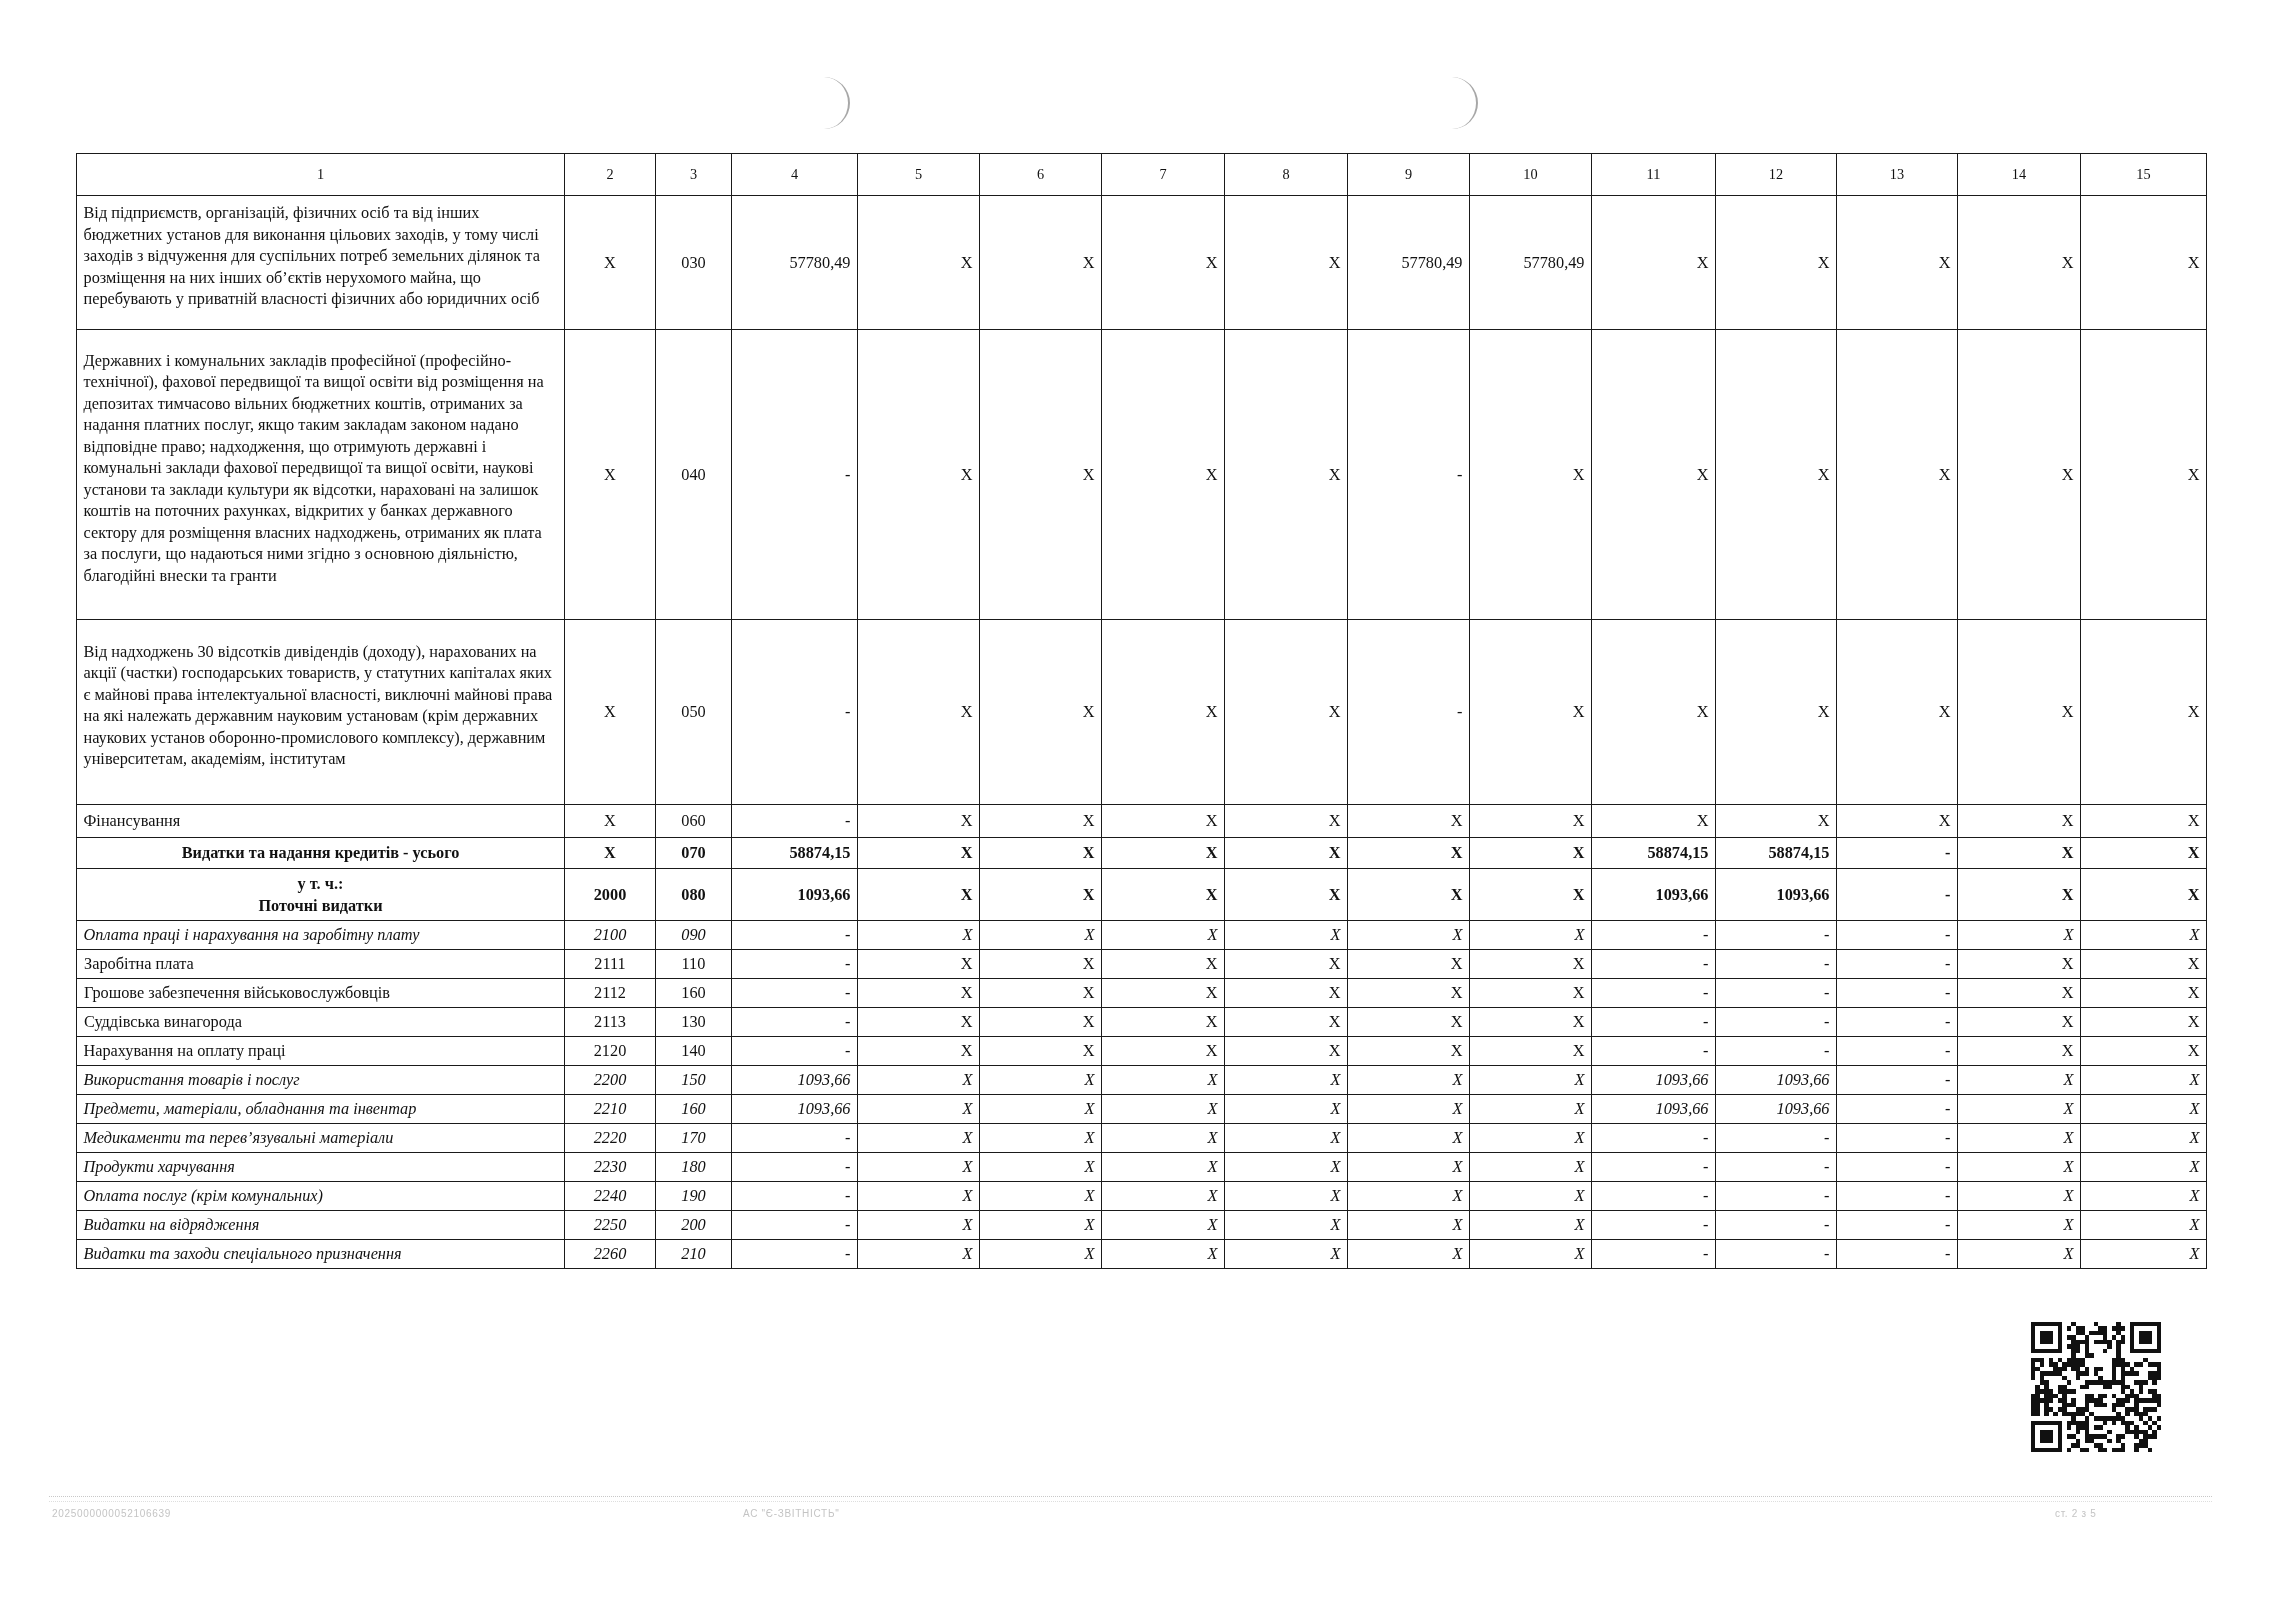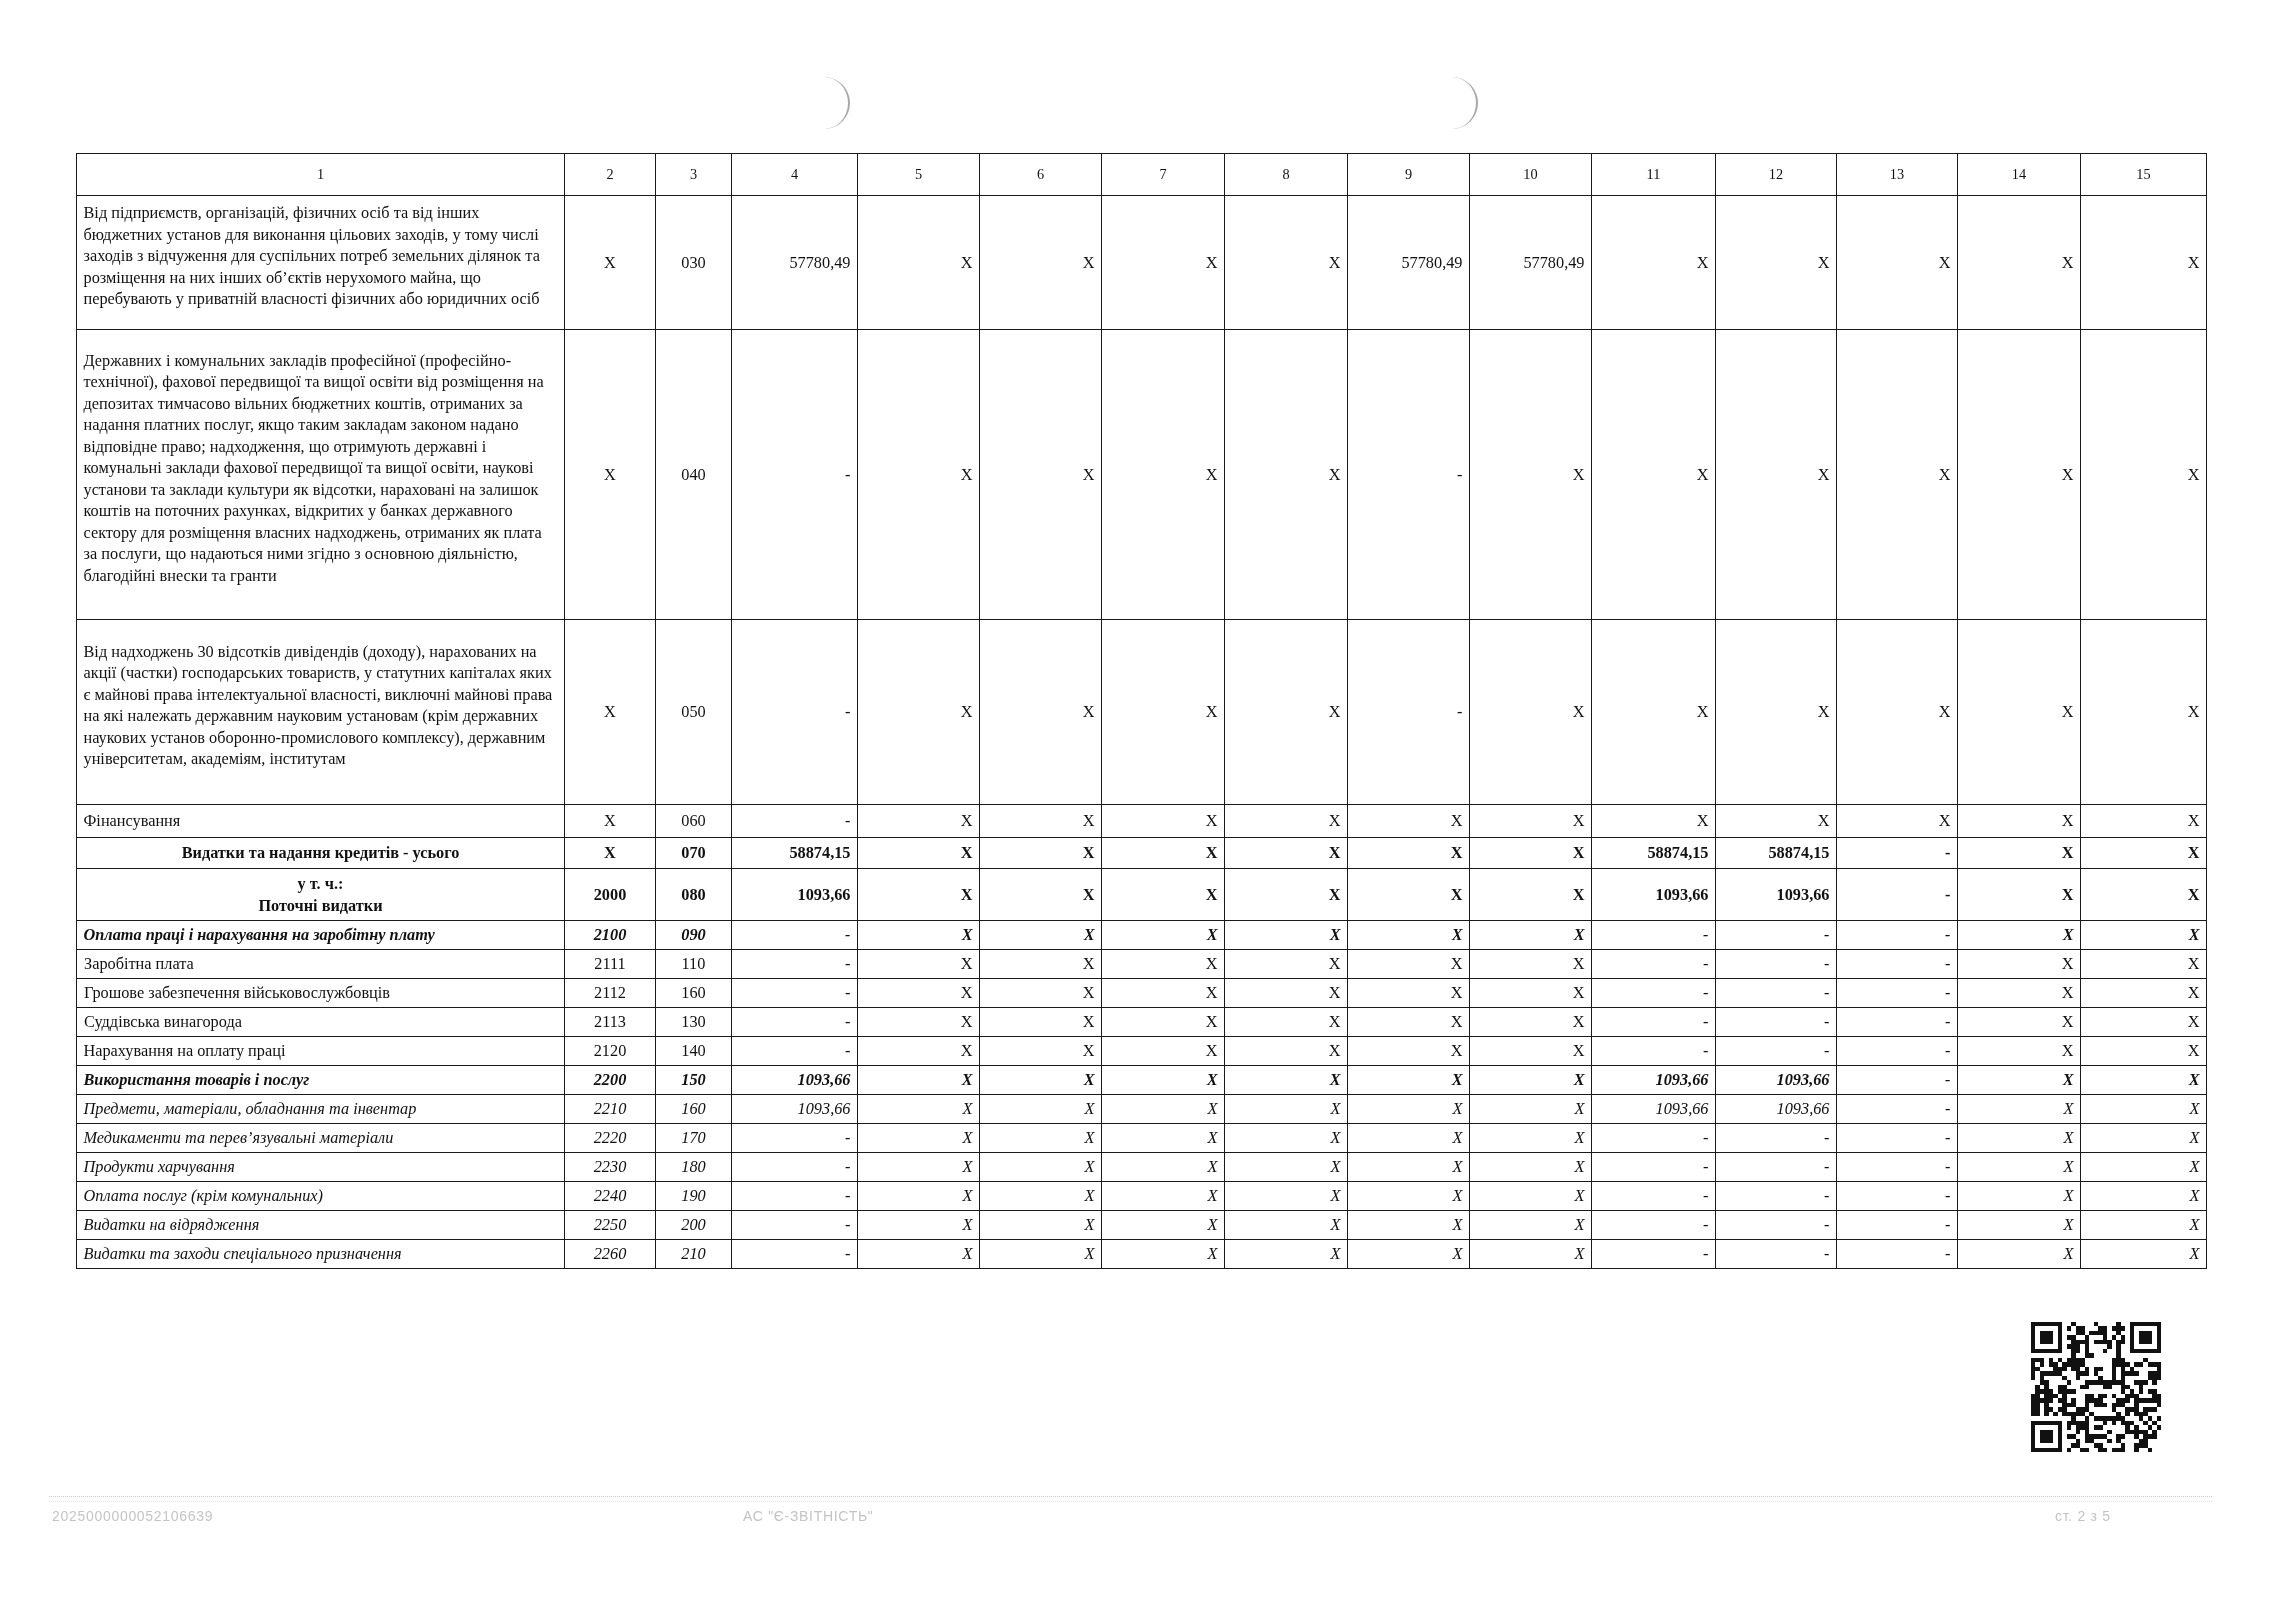--- a/index.html
+++ b/index.html
@@ -25,35 +25,35 @@
     font-size: 16.3px; line-height: 21.5px; vertical-align: middle;
   }
   table.report tr.hdr td { text-align: center; font-size: 14.3px; height: 41px; }
   td.name { text-align: left; padding-left: 7.8px; }
   td.code, td.line { text-align: center; }
   td.val { text-align: right; padding-right: 5.2px; }
   tr.tall td.name { padding-top: 3.9px; padding-bottom: 17px; margin-left: 48px; }
   tr.small td { height: 28px; }
   tr.bold td { font-weight: bold; }
   tr.italic td { font-style: italic; }
-  tr.bold-italic td { font-weight: bold; font-style: italic; margin-top: 32px; }
+  tr.bold-italic td { font-weight: normal; font-style: italic; margin-top: 32px; }
   tr.center-name td.name { text-align: center; }
   tr.indent td.name { padding-left: 7px; }
 
   .qr {
     position: absolute; left: 2031px; top: 1322px; width: 130px; height: 130px;
   }
   .footer-line {
     position: absolute; left: 49px; width: 2163px; height: 0;
     border-top: 1.3px dotted #c8c8c8;
   }
   #fl1 { top: 1496px; }
   #fl2 { top: 1501px; border-top-color: #dedede; }
   .footer-text {
-    position: absolute; top: 1508px; font-size: 14px; color: #c4c4c4;
+    position: absolute; top: 1508px; font-size: 10px; color: #c4c4c4;
     font-family: "Liberation Sans", sans-serif; letter-spacing: 0.7px;
   }
   #footer-doc-id { left: 52px; }
   #footer-system { left: 743px; }
   #footer-page { left: 2055px; }
 </style>
 </head>
 <body>
 
 <div class="binder-mark" id="mark-left"></div>

